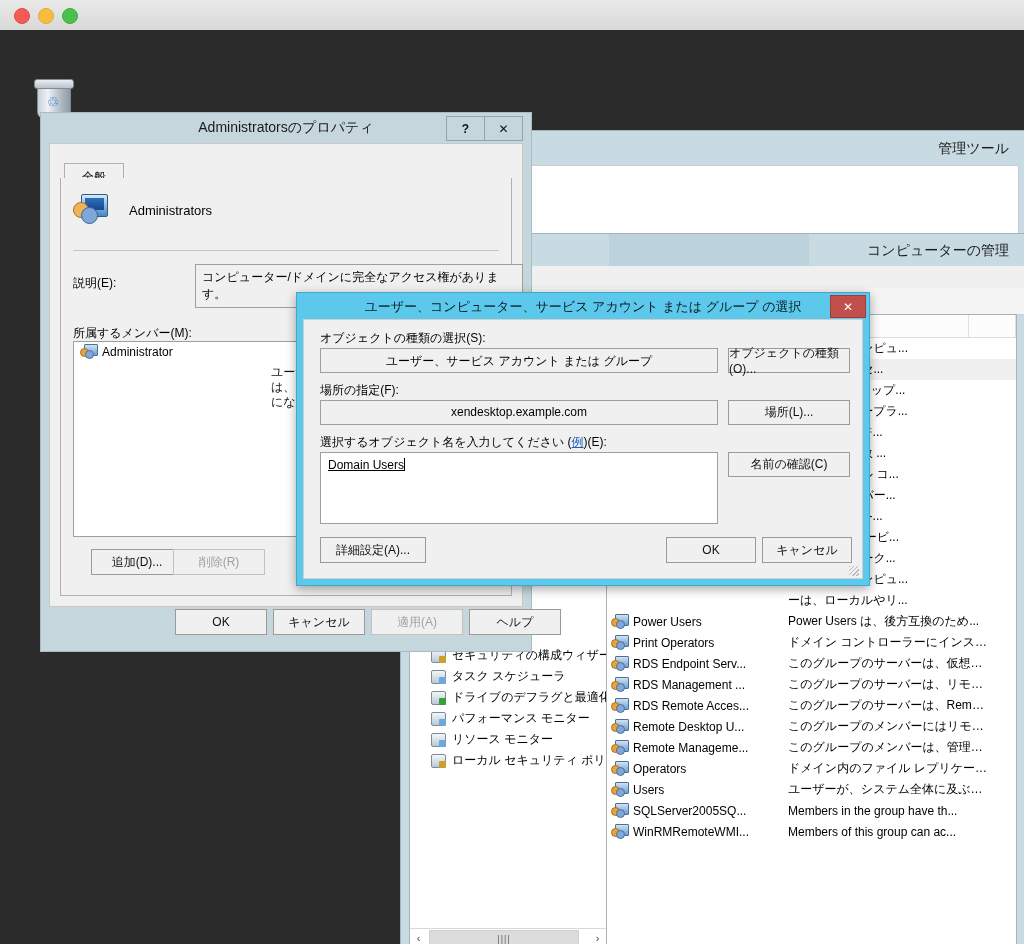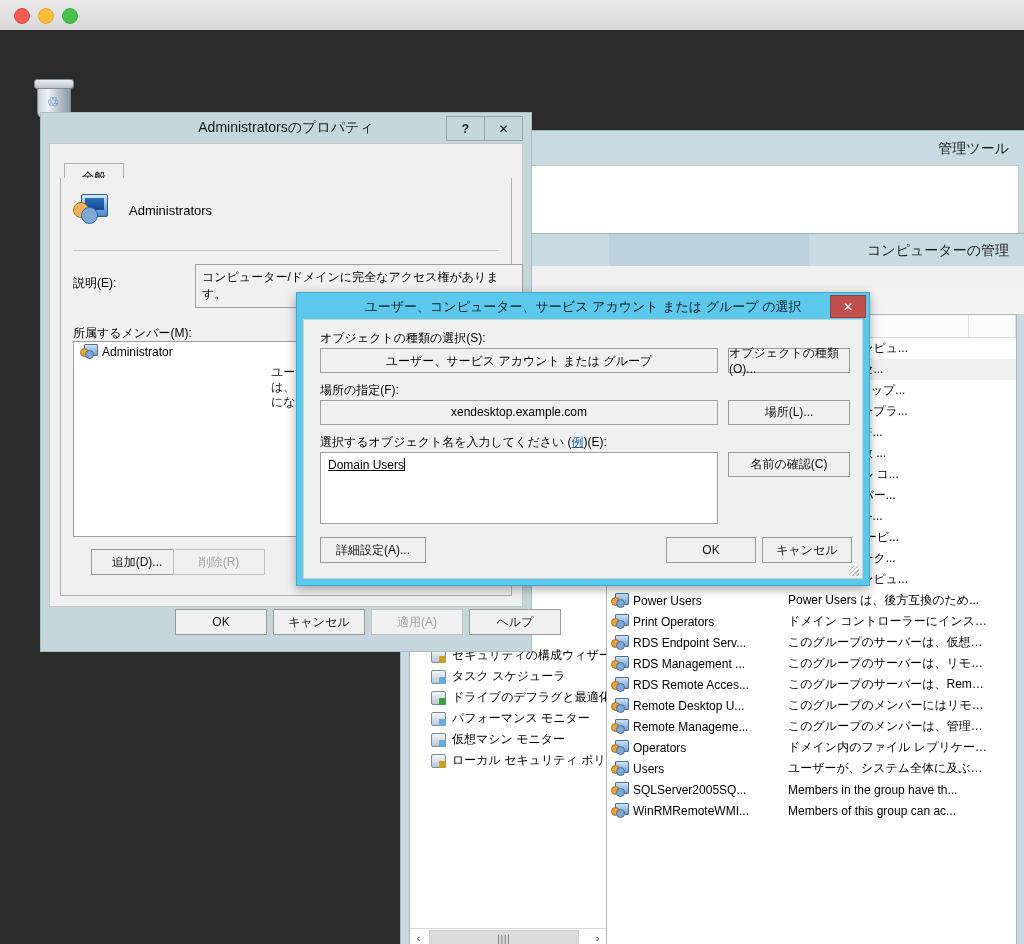--- a/index.html
+++ b/index.html
@@ -206,21 +206,21 @@
                   <span class="ti-base"></span>
                   <span class="ti-mark" style="background:#6da8dd"></span>
                 </span>
                 <span>パフォーマンス モニター</span>
               </div>
               <div class="tree-item">
                 <span class="tree-ico">
                   <span class="ti-base"></span>
                   <span class="ti-mark" style="background:#6da8dd"></span>
                 </span>
-                <span>仮想マシン モニター</span>
+                <span>リソース モニター</span>
               </div>
               <div class="tree-item">
                 <span class="tree-ico">
                   <span class="ti-base"></span>
                   <span class="ti-mark" style="background:#c8a02a"></span>
                 </span>
                 <span>ローカル セキュリティ ポリシー</span>
               </div>
             </div>
           <div class="tree-hscroll">
@@ -279,20 +279,24 @@
                 <span class="lst-name" style="margin-left: 22px;"></span>
                 <span class="lst-desc">メーション サービ...</span>
               </div>
               <div class="lst-row">
                 <span class="lst-name" style="margin-left: 22px;"></span>
                 <span class="lst-desc">ーはネットワーク...</span>
               </div>
               <div class="lst-row">
                 <span class="lst-name" style="margin-left: 22px;"></span>
                 <span class="lst-desc">ーは、このコンピュ...</span>
+              </div>
+              <div class="lst-row">
+                <span class="lst-name" style="margin-left: 22px;"></span>
+                <span class="lst-desc">ーは、ローカルやリ...</span>
               </div>
               <div class="lst-row">
                 <span class="grp-ico">
                   <span class="gi-mon"></span>
                   <span class="gi-p1"></span>
                   <span class="gi-p2"></span>
                 </span>
                 <span class="lst-name">Power Users</span>
                 <span class="lst-desc">Power Users は、後方互換のため...</span>
               </div>

